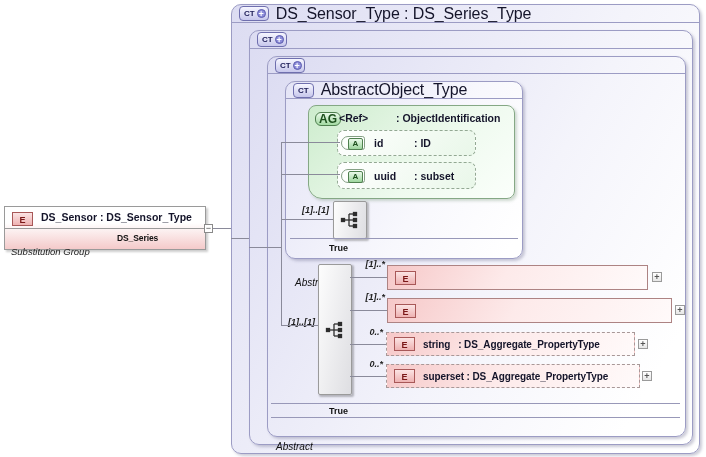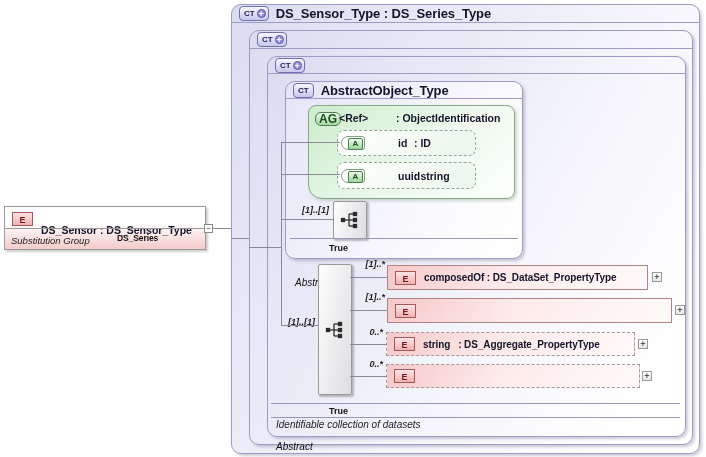--- a/index.html
+++ b/index.html
@@ -11,21 +11,21 @@
   .ctbox{
     position:absolute;border:1px solid #9c9cc4;border-radius:10px;
     background:linear-gradient(120deg,#dcdcf2 0%,#f4f4fb 55%,#ffffff 90%);
     box-shadow:2px 2px 3px rgba(70,70,110,0.28);
   }
   .ctbox-header{
     position:absolute;left:0;top:0;width:100%;box-sizing:border-box;
     display:flex;align-items:center;gap:7px;padding-left:7px;
     border-bottom:1px solid #9c9cc4;
   }
-  .ctbox-title{font-size:13px;font-weight:bold;letter-spacing:-0.1px;white-space:pre;}
+  .ctbox-title{font-size:16px;font-weight:normal;letter-spacing:-0.1px;white-space:pre;}
   .badge-ct{
     display:inline-flex;align-items:center;gap:2px;height:13px;
     padding:0 2px 0 4px;border:1px solid #6f6fae;border-radius:4px;
     background:linear-gradient(180deg,#f6f6ff,#c7c7ec);
     font-size:8px;font-weight:bold;color:#1a1a55;flex:0 0 auto;
   }
   .plus-circle{
     width:9px;height:9px;border-radius:50%;background:#8d8dda;border:1px solid #5c5cae;
     color:#ffffff;font-size:9px;line-height:8px;text-align:center;font-weight:bold;
     box-sizing:border-box;display:inline-block;
@@ -50,21 +50,21 @@
     position:absolute;left:3px;top:50%;transform:translateY(-50%);
     width:24px;height:14px;border:1px solid #85a085;border-radius:8px 3px 3px 8px;
     background:#fdfffd;box-sizing:border-box;
   }
   .a-inner{
     position:absolute;right:1px;top:1px;width:13px;height:10px;
     border:1px solid #4f7f4f;border-radius:2px;
     background:linear-gradient(180deg,#eafaea,#9ed69e);
     font-size:8px;font-weight:bold;color:#1c4f1c;text-align:center;line-height:10px;
   }
-  .attr-name{position:absolute;left:36px;top:50%;transform:translateY(-50%);font-size:10.5px;font-weight:bold;margin-left:24px;}
+  .attr-name{position:absolute;left:36px;top:50%;transform:translateY(-50%);font-size:10.5px;font-weight:bold;}
   .attr-type{position:absolute;left:76px;top:50%;transform:translateY(-50%);font-size:10.5px;font-weight:bold;}
   
   .seqbox{
     position:absolute;border:1px solid #9a9a9a;border-radius:2px;
     background:linear-gradient(100deg,#fdfdfd,#dedee2);
     box-shadow:1.5px 1.5px 2px rgba(0,0,0,0.25);
     display:flex;align-items:center;justify-content:center;
   }
   
   .elrow{
@@ -98,23 +98,23 @@
   .divider{position:absolute;height:0;border-top:1px solid #9898b8;}
   
   .hline{position:absolute;height:1px;background:#8a8a9a;z-index:6;}
   .vline{position:absolute;width:1px;background:#8a8a9a;z-index:6;}
   
   .rootel{
     position:absolute;border:1px solid #9a9a9a;
     background:linear-gradient(180deg,#ffffff 38%,#f4caca 100%);
     box-shadow:1.5px 1.5px 2px rgba(0,0,0,0.2);z-index:6;
   }
-  .rootel-title{position:absolute;left:36px;top:17px;font-size:10.5px;font-weight:bold;white-space:pre;}
+  .rootel-title{position:absolute;left:36px;top:4px;font-size:10.5px;font-weight:bold;white-space:pre;}
   .rootel-divider{position:absolute;left:0;top:21px;width:100%;border-top:1px solid #9a9a9a;}
-  .subst-label{position:absolute;left:6px;top:28px;font-size:9.5px;font-style:italic;color:#222;}
+  .subst-label{position:absolute;left:6px;top:39px;font-size:9.5px;font-style:italic;color:#222;}
   .subst-value{position:absolute;left:112px;top:26px;font-size:8.5px;font-weight:bold;color:#111;letter-spacing:-0.1px;}
   .green-name{position:absolute;left:30px;top:6px;font-size:10.5px;font-weight:bold;}
   .green-type{position:absolute;left:87px;top:6px;font-size:10.5px;font-weight:bold;}
 </style>
 </head>
 <body>
 
 <div id="stage">
 
   <div class="ctbox" style="left:231px;top:4px;width:467px;height:448px;">
@@ -166,21 +166,21 @@
       </span>
     <span class="attr-name">id</span>
     <span class="attr-type">: ID</span>
   </div>
 
   <div class="attrbox" style="left:337px;top:162px;width:137px;height:25px;">
     <span class="a-capsule">
         <span class="a-inner">A</span>
       </span>
     <span class="attr-name">uuid</span>
-    <span class="attr-type">: string</span>
+    <span class="attr-type">: subset</span>
   </div>
 
   <span class="occur" style="left:283px;top:205px;width:46px;">[1]..[1]</span>
   <div class="seqbox" style="left:333px;top:201px;width:32px;height:36px;">
     <svg width="22" height="22" viewBox="0 0 22 22">
       <g stroke="#2d2d2d" stroke-width="1.3" fill="#2d2d2d">
         <line x1="4" y1="11" x2="10" y2="11"></line>
           <line x1="10" y1="5" x2="10" y2="17"></line>
         <line x1="10" y1="5" x2="15" y2="5"></line>
           <line x1="10" y1="11" x2="15" y2="11"></line>
@@ -211,21 +211,20 @@
         <rect x="14.5" y="9.5" width="3" height="3"></rect>
           <rect x="14.5" y="15.5" width="3" height="3"></rect>
       </g>
     </svg>
   </div>
 
   <div class="hline" style="left:350px;top:277px;width:37px;"></div>
   <span class="occur" style="left:348px;top:259px;width:37px;">[1]..*</span>
   <div class="elrow" style="left:387px;top:265px;width:261px;height:25px;">
     <span class="badge-e">E</span>
-    <span class="el-text">composedOf : DS_DataSet_PropertyType</span>
   </div>
   <div class="plus-square" style="left:652px;top:272px;">+</div>
 
   <div class="hline" style="left:350px;top:310px;width:37px;"></div>
   <span class="occur" style="left:348px;top:292px;width:37px;">[1]..*</span>
   <div class="elrow" style="left:387px;top:298px;width:285px;height:25px;">
     <span class="badge-e">E</span>
   </div>
   <div class="plus-square" style="left:675px;top:305px;">+</div>
 
@@ -234,28 +233,28 @@
   <div class="elrow optional" style="left:386px;top:332px;width:249px;height:24px;">
     <span class="badge-e">E</span>
     <span class="el-text">string   : DS_Aggregate_PropertyType</span>
   </div>
   <div class="plus-square" style="left:638px;top:339px;">+</div>
 
   <div class="hline" style="left:350px;top:376px;width:36px;"></div>
   <span class="occur" style="left:346px;top:359px;width:37px;">0..*</span>
   <div class="elrow optional" style="left:386px;top:364px;width:254px;height:24px;">
     <span class="badge-e">E</span>
+    <span class="el-text">superset : DS_Aggregate_PropertyType</span>
   </div>
   <div class="plus-square" style="left:642px;top:371px;">+</div>
 
   <div class="divider" style="left:271px;top:403px;width:409px;"></div>
   <span class="abstract-label" style="left:276px;top:405px;">Abstract</span>
   <span class="abstract-value" style="left:329px;top:406px;">True</span>
   <div class="divider" style="left:271px;top:417px;width:409px;"></div>
-  <span class="annotation" style="left:276px;top:419px;">Identifiable collection of datasets</span>
 
   <div class="rootel" style="left:4px;top:206px;width:200px;height:42px;">
     <span class="badge-e" style="position:absolute;left:7px;top:5px;margin:0;">E</span>
     <span class="rootel-title">DS_Sensor : DS_Sensor_Type</span>
     <div class="rootel-divider"></div>
     <span class="subst-label">Substitution Group</span>
     <span class="subst-value">DS_Series</span>
   </div>
 
   <div class="minus-square" style="left:204px;top:224px;">−</div>

